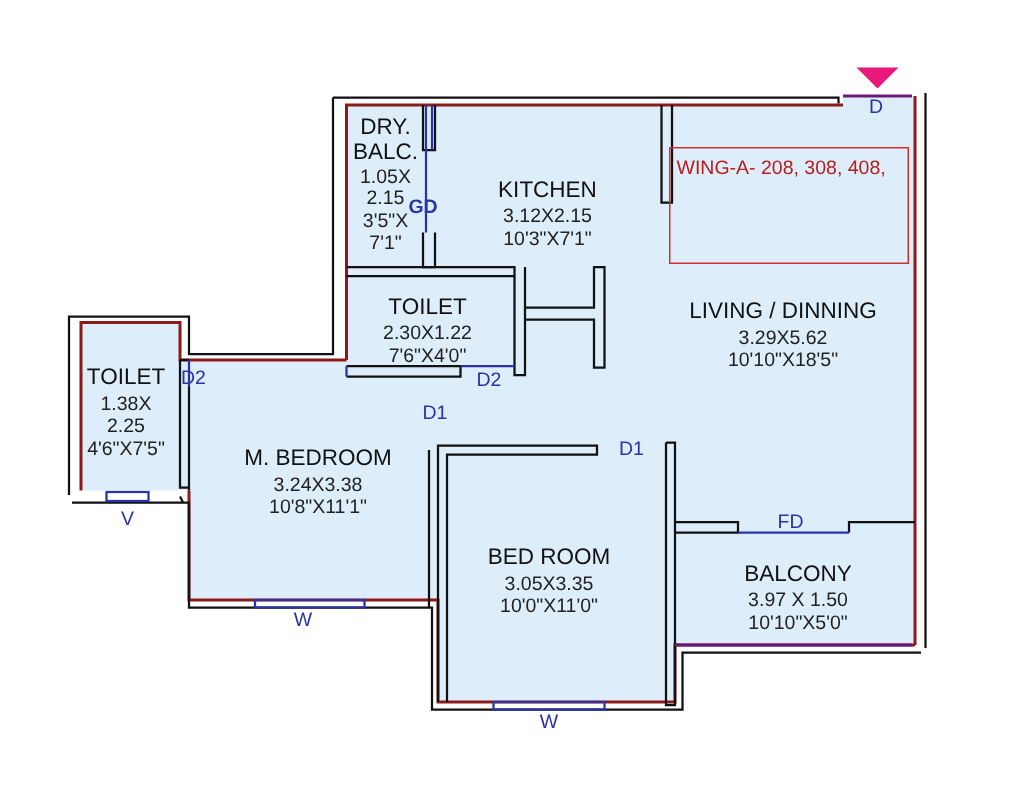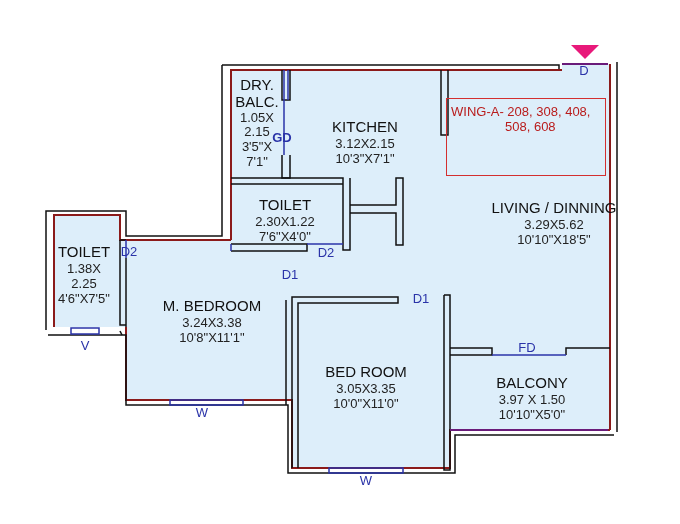--- a/index.html
+++ b/index.html
@@ -81,21 +81,20 @@
   <g stroke="#6a1b7a" stroke-width="2">
     <line x1="450" y1="430" x2="608" y2="430"></line>
     <line x1="562" y1="64" x2="608" y2="64"></line>
   </g>
 </svg>
 
 <div class="entry"></div>
 
 <div class="info">
   <div style="padding-left:4px">WING-A-  208, 308, 408,</div>
-  <div style="padding-left:58px">508, 608</div>
 </div>
 
 <div class="lbl" style="left:257px;top:76px;line-height:1.15;">
   <span class="name">DRY.</span>
   <span class="name">BALC.</span>
   <span class="dim">1.05X</span>
   <span class="dim">2.15</span>
   <span class="dim">3'5"X</span>
   <span class="dim">7'1"</span>
 </div>
@@ -105,21 +104,21 @@
   <span class="dim">3.12X2.15</span>
   <span class="dim">10'3"X7'1"</span>
 </div>
 
 <div class="lbl" style="left:285px;top:196px;">
   <span class="name">TOILET</span>
   <span class="dim">2.30X1.22</span>
   <span class="dim">7'6"X4'0"</span>
 </div>
 
-<div class="lbl" style="left:522px;top:199px;margin-left:32px;">
+<div class="lbl" style="left:522px;top:199px;">
   <span class="name">LIVING / DINNING</span>
   <span class="dim">3.29X5.62</span>
   <span class="dim">10'10"X18'5"</span>
 </div>
 
 <div class="lbl" style="left:84px;top:243px;">
   <span class="name">TOILET</span>
   <span class="dim">1.38X</span>
   <span class="dim">2.25</span>
   <span class="dim">4'6"X7'5"</span>

